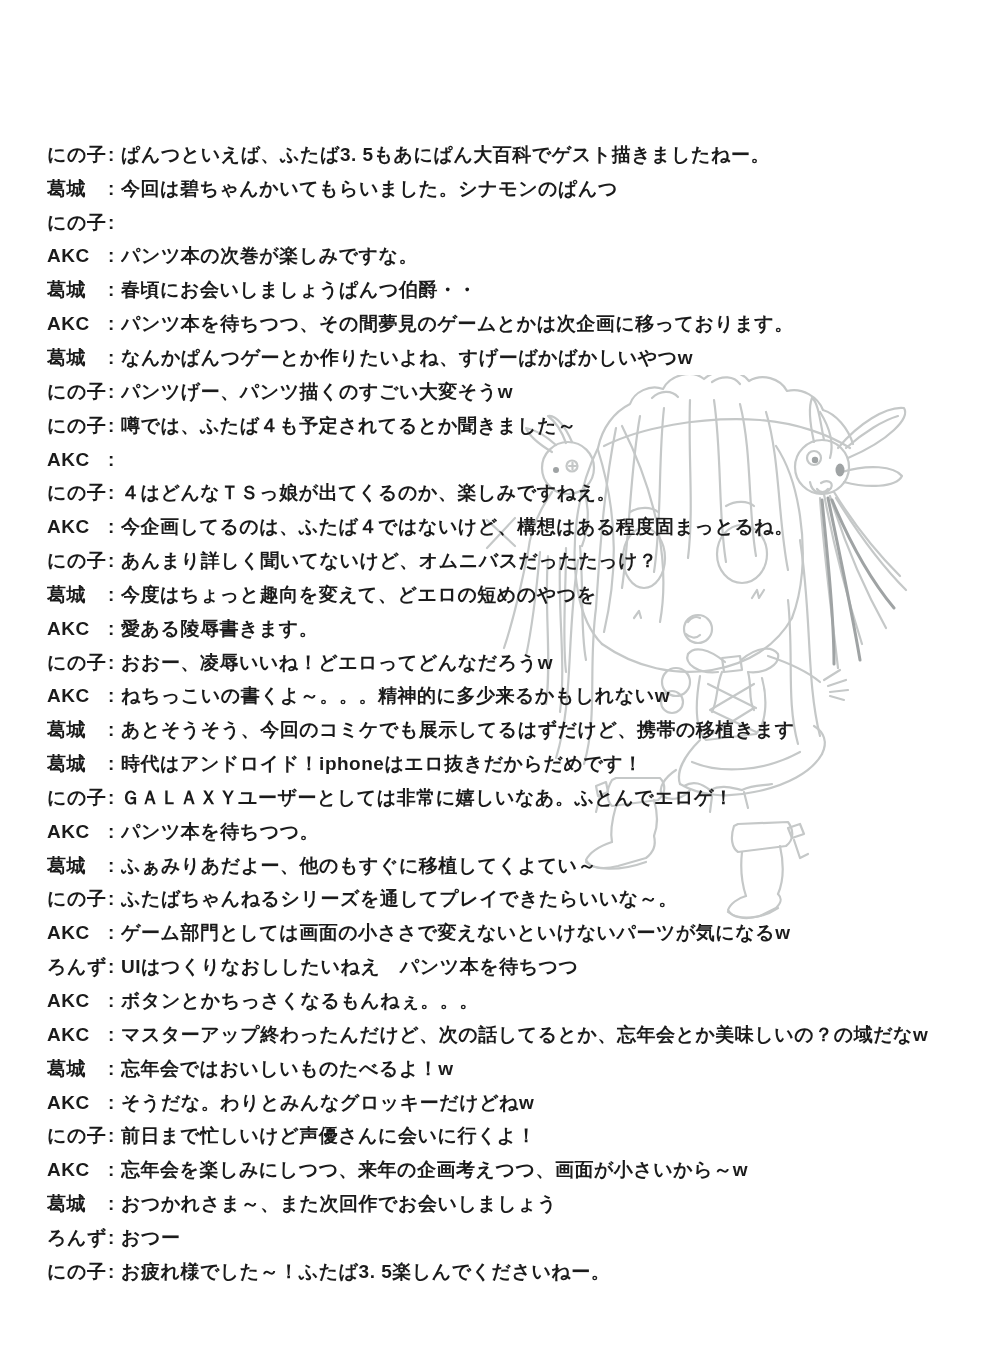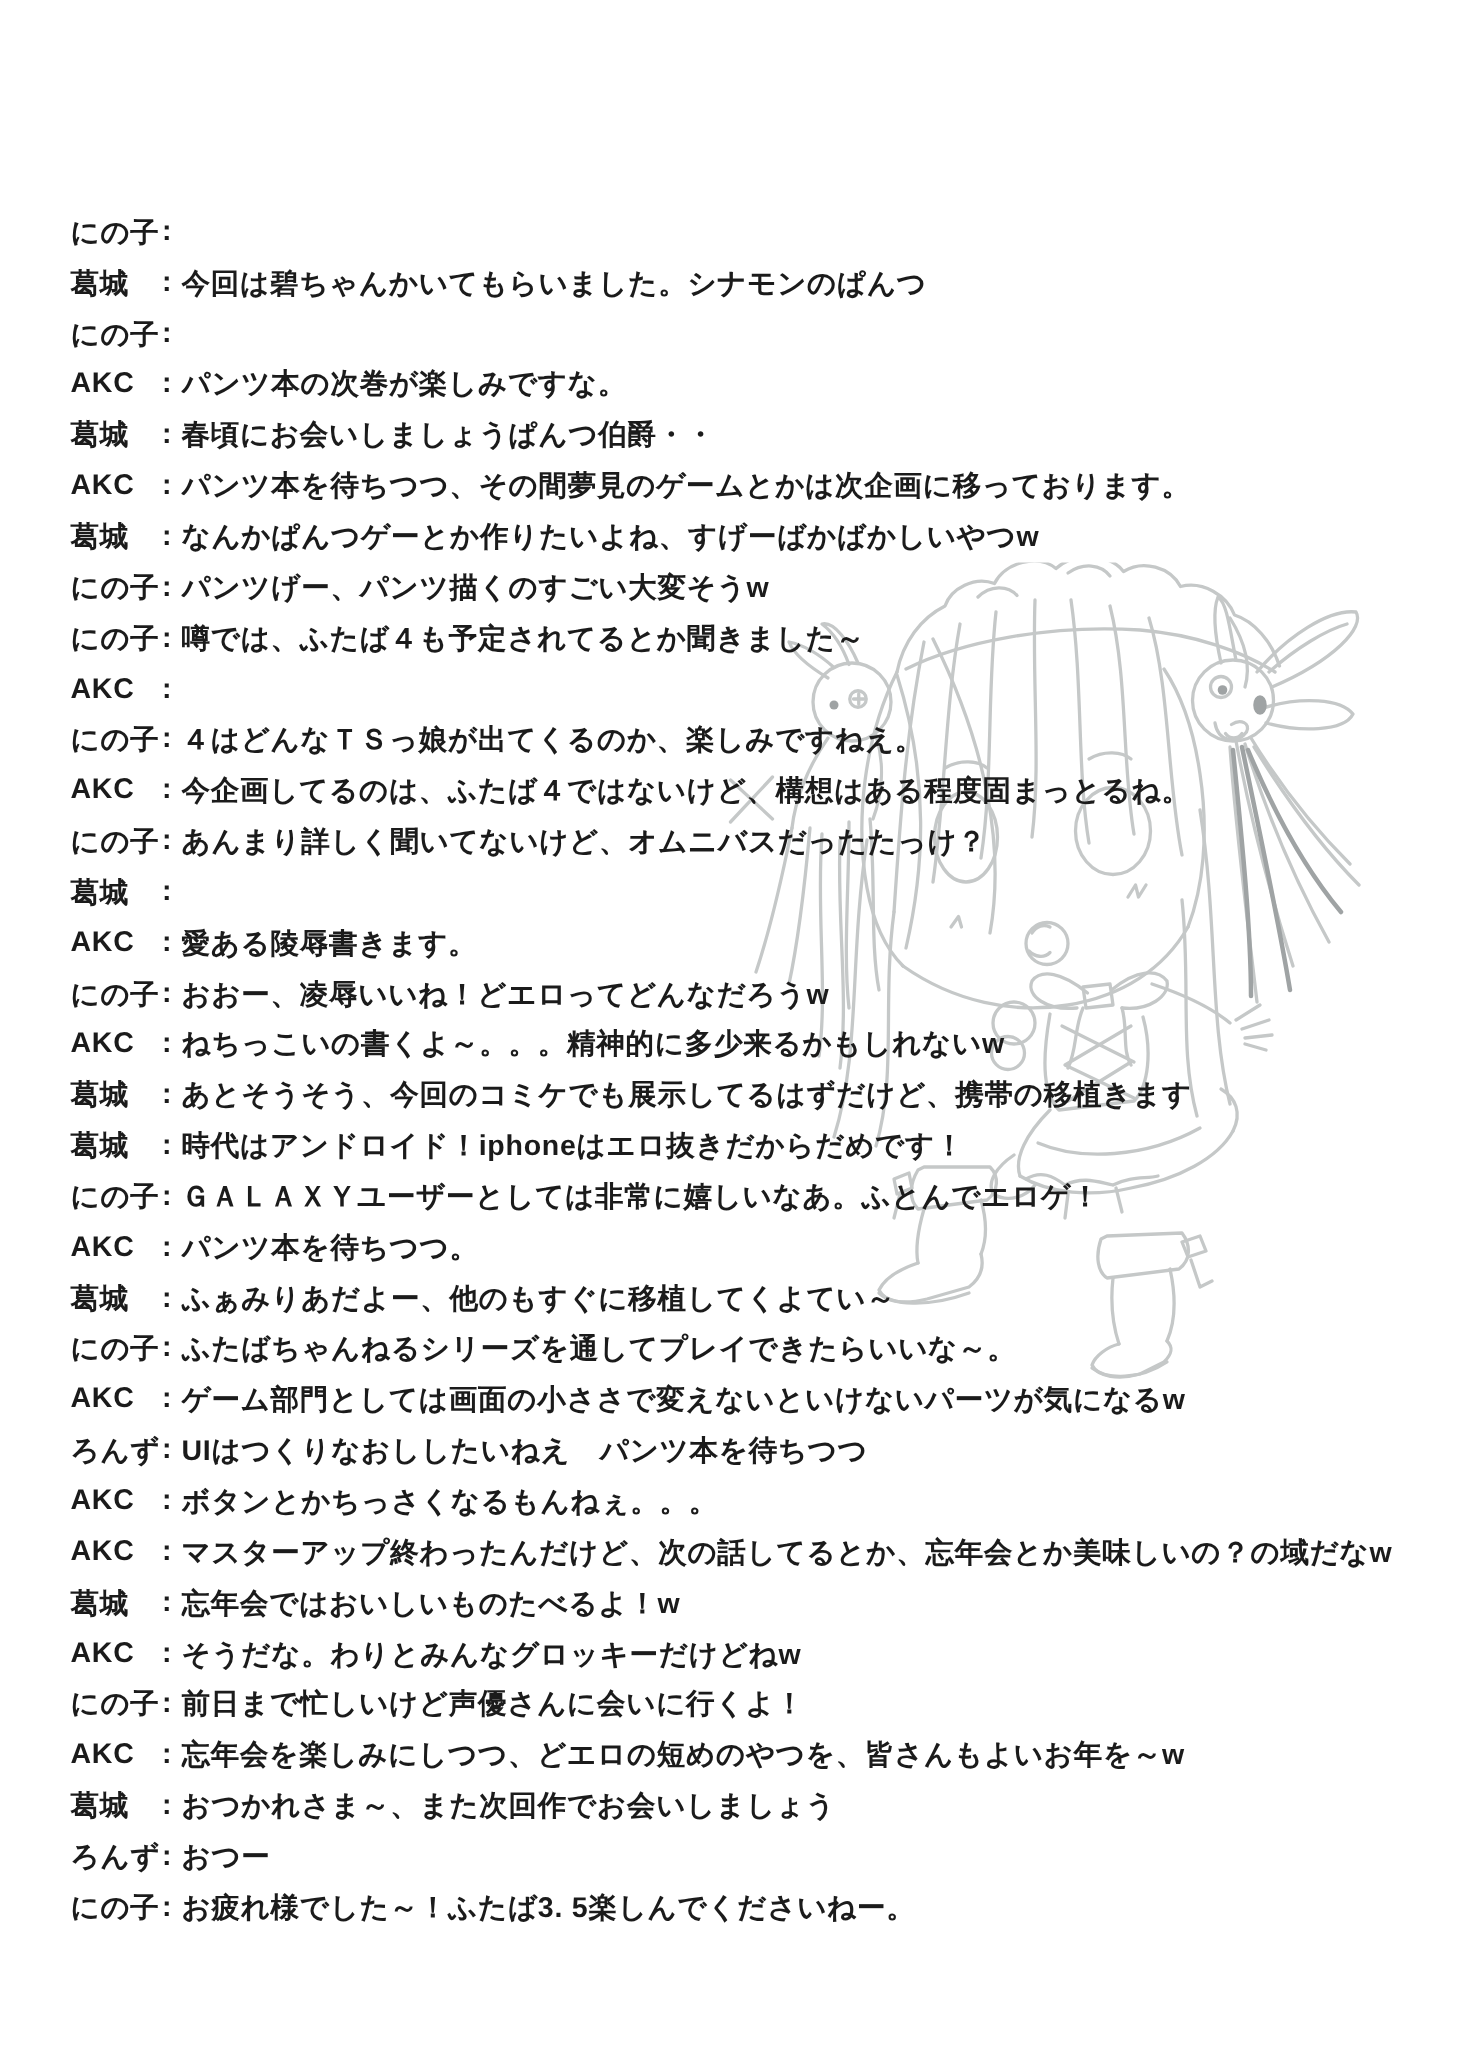--- a/index.html
+++ b/index.html
@@ -138,48 +138,48 @@
       <path d="M 606 782 l -10 4 l 2 10 l 10 -4 z M 600 796 L 596 812"></path>
       <path d="M 734 826 C 730 838 732 848 738 852 L 786 846 C 794 840 794 830 788 822 L 738 824 Z"></path>
       <path d="M 742 852 C 740 870 742 884 746 896 M 780 846 C 784 864 784 880 778 894"></path>
       <path d="M 746 896 C 738 898 730 904 728 910 C 732 918 746 920 760 916 L 776 908 C 782 902 782 898 778 894"></path>
       <path d="M 728 912 C 738 920 760 920 778 908"></path>
       <path d="M 788 828 l 12 -4 l 4 10 l -12 4 z M 794 840 L 800 858 M 800 858 l 8 -4"></path>
     </g>
   </svg>
 
   <div class="lines">
-      <div class="line"><span class="spk">にの子</span><span class="col">:</span></div>
+      <div class="line"><span class="spk">にの子</span><span class="col">:</span><span class="txt">ぱんつといえば、ふたば3. 5もあにぱん大百科でゲスト描きましたねー。</span></div>
       <div class="line"><span class="spk">葛城</span><span class="col">:</span><span class="txt">今回は碧ちゃんかいてもらいました。シナモンのぱんつ</span></div>
       <div class="line"><span class="spk">にの子</span><span class="col">:</span></div>
       <div class="line"><span class="spk">AKC</span><span class="col">:</span><span class="txt">パンツ本の次巻が楽しみですな。</span></div>
       <div class="line"><span class="spk">葛城</span><span class="col">:</span><span class="txt">春頃にお会いしましょうぱんつ伯爵・・</span></div>
       <div class="line"><span class="spk">AKC</span><span class="col">:</span><span class="txt">パンツ本を待ちつつ、その間夢見のゲームとかは次企画に移っております。</span></div>
       <div class="line"><span class="spk">葛城</span><span class="col">:</span><span class="txt">なんかぱんつゲーとか作りたいよね、すげーばかばかしいやつw</span></div>
       <div class="line"><span class="spk">にの子</span><span class="col">:</span><span class="txt">パンツげー、パンツ描くのすごい大変そうw</span></div>
       <div class="line"><span class="spk">にの子</span><span class="col">:</span><span class="txt">噂では、ふたば４も予定されてるとか聞きました～</span></div>
       <div class="line"><span class="spk">AKC</span><span class="col">:</span></div>
       <div class="line"><span class="spk">にの子</span><span class="col">:</span><span class="txt">４はどんなＴＳっ娘が出てくるのか、楽しみですねえ。</span></div>
       <div class="line"><span class="spk">AKC</span><span class="col">:</span><span class="txt">今企画してるのは、ふたば４ではないけど、構想はある程度固まっとるね。</span></div>
       <div class="line"><span class="spk">にの子</span><span class="col">:</span><span class="txt">あんまり詳しく聞いてないけど、オムニバスだったたっけ？</span></div>
-      <div class="line"><span class="spk">葛城</span><span class="col">:</span></div>
+      <div class="line"><span class="spk">葛城</span><span class="col">:</span><span class="txt">今度はちょっと趣向を変えて、どエロの短めのやつを</span></div>
       <div class="line"><span class="spk">AKC</span><span class="col">:</span><span class="txt">愛ある陵辱書きます。</span></div>
       <div class="line"><span class="spk">にの子</span><span class="col">:</span><span class="txt">おおー、凌辱いいね！どエロってどんなだろうw</span></div>
       <div class="line"><span class="spk">AKC</span><span class="col">:</span><span class="txt">ねちっこいの書くよ～。。。精神的に多少来るかもしれないw</span></div>
       <div class="line"><span class="spk">葛城</span><span class="col">:</span><span class="txt">あとそうそう、今回のコミケでも展示してるはずだけど、携帯の移植きます</span></div>
       <div class="line"><span class="spk">葛城</span><span class="col">:</span><span class="txt">時代はアンドロイド！iphoneはエロ抜きだからだめです！</span></div>
       <div class="line"><span class="spk">にの子</span><span class="col">:</span><span class="txt">ＧＡＬＡＸＹユーザーとしては非常に嬉しいなあ。ふとんでエロゲ！</span></div>
       <div class="line"><span class="spk">AKC</span><span class="col">:</span><span class="txt">パンツ本を待ちつつ。</span></div>
       <div class="line"><span class="spk">葛城</span><span class="col">:</span><span class="txt">ふぁみりあだよー、他のもすぐに移植してくよてい～</span></div>
       <div class="line"><span class="spk">にの子</span><span class="col">:</span><span class="txt">ふたばちゃんねるシリーズを通してプレイできたらいいな～。</span></div>
       <div class="line"><span class="spk">AKC</span><span class="col">:</span><span class="txt">ゲーム部門としては画面の小ささで変えないといけないパーツが気になるw</span></div>
       <div class="line"><span class="spk">ろんず</span><span class="col">:</span><span class="txt">UIはつくりなおししたいねえ　パンツ本を待ちつつ</span></div>
       <div class="line"><span class="spk">AKC</span><span class="col">:</span><span class="txt">ボタンとかちっさくなるもんねぇ。。。</span></div>
       <div class="line"><span class="spk">AKC</span><span class="col">:</span><span class="txt">マスターアップ終わったんだけど、次の話してるとか、忘年会とか美味しいの？の域だなw</span></div>
       <div class="line"><span class="spk">葛城</span><span class="col">:</span><span class="txt">忘年会ではおいしいものたべるよ！w</span></div>
       <div class="line"><span class="spk">AKC</span><span class="col">:</span><span class="txt">そうだな。わりとみんなグロッキーだけどねw</span></div>
       <div class="line"><span class="spk">にの子</span><span class="col">:</span><span class="txt">前日まで忙しいけど声優さんに会いに行くよ！</span></div>
-      <div class="line"><span class="spk">AKC</span><span class="col">:</span><span class="txt">忘年会を楽しみにしつつ、どエロの短めのやつを、皆さんもよいお年を～w</span></div>
+      <div class="line"><span class="spk">AKC</span><span class="col">:</span><span class="txt">忘年会を楽しみにしつつ、来年の企画考えつつ、画面が小さいから～w</span></div>
       <div class="line"><span class="spk">葛城</span><span class="col">:</span><span class="txt">おつかれさま～、また次回作でお会いしましょう</span></div>
       <div class="line"><span class="spk">ろんず</span><span class="col">:</span><span class="txt">おつー</span></div>
       <div class="line"><span class="spk">にの子</span><span class="col">:</span><span class="txt">お疲れ様でした～！ふたば3. 5楽しんでくださいねー。</span></div>
     </div>
 </div>
 
 </body></html>

